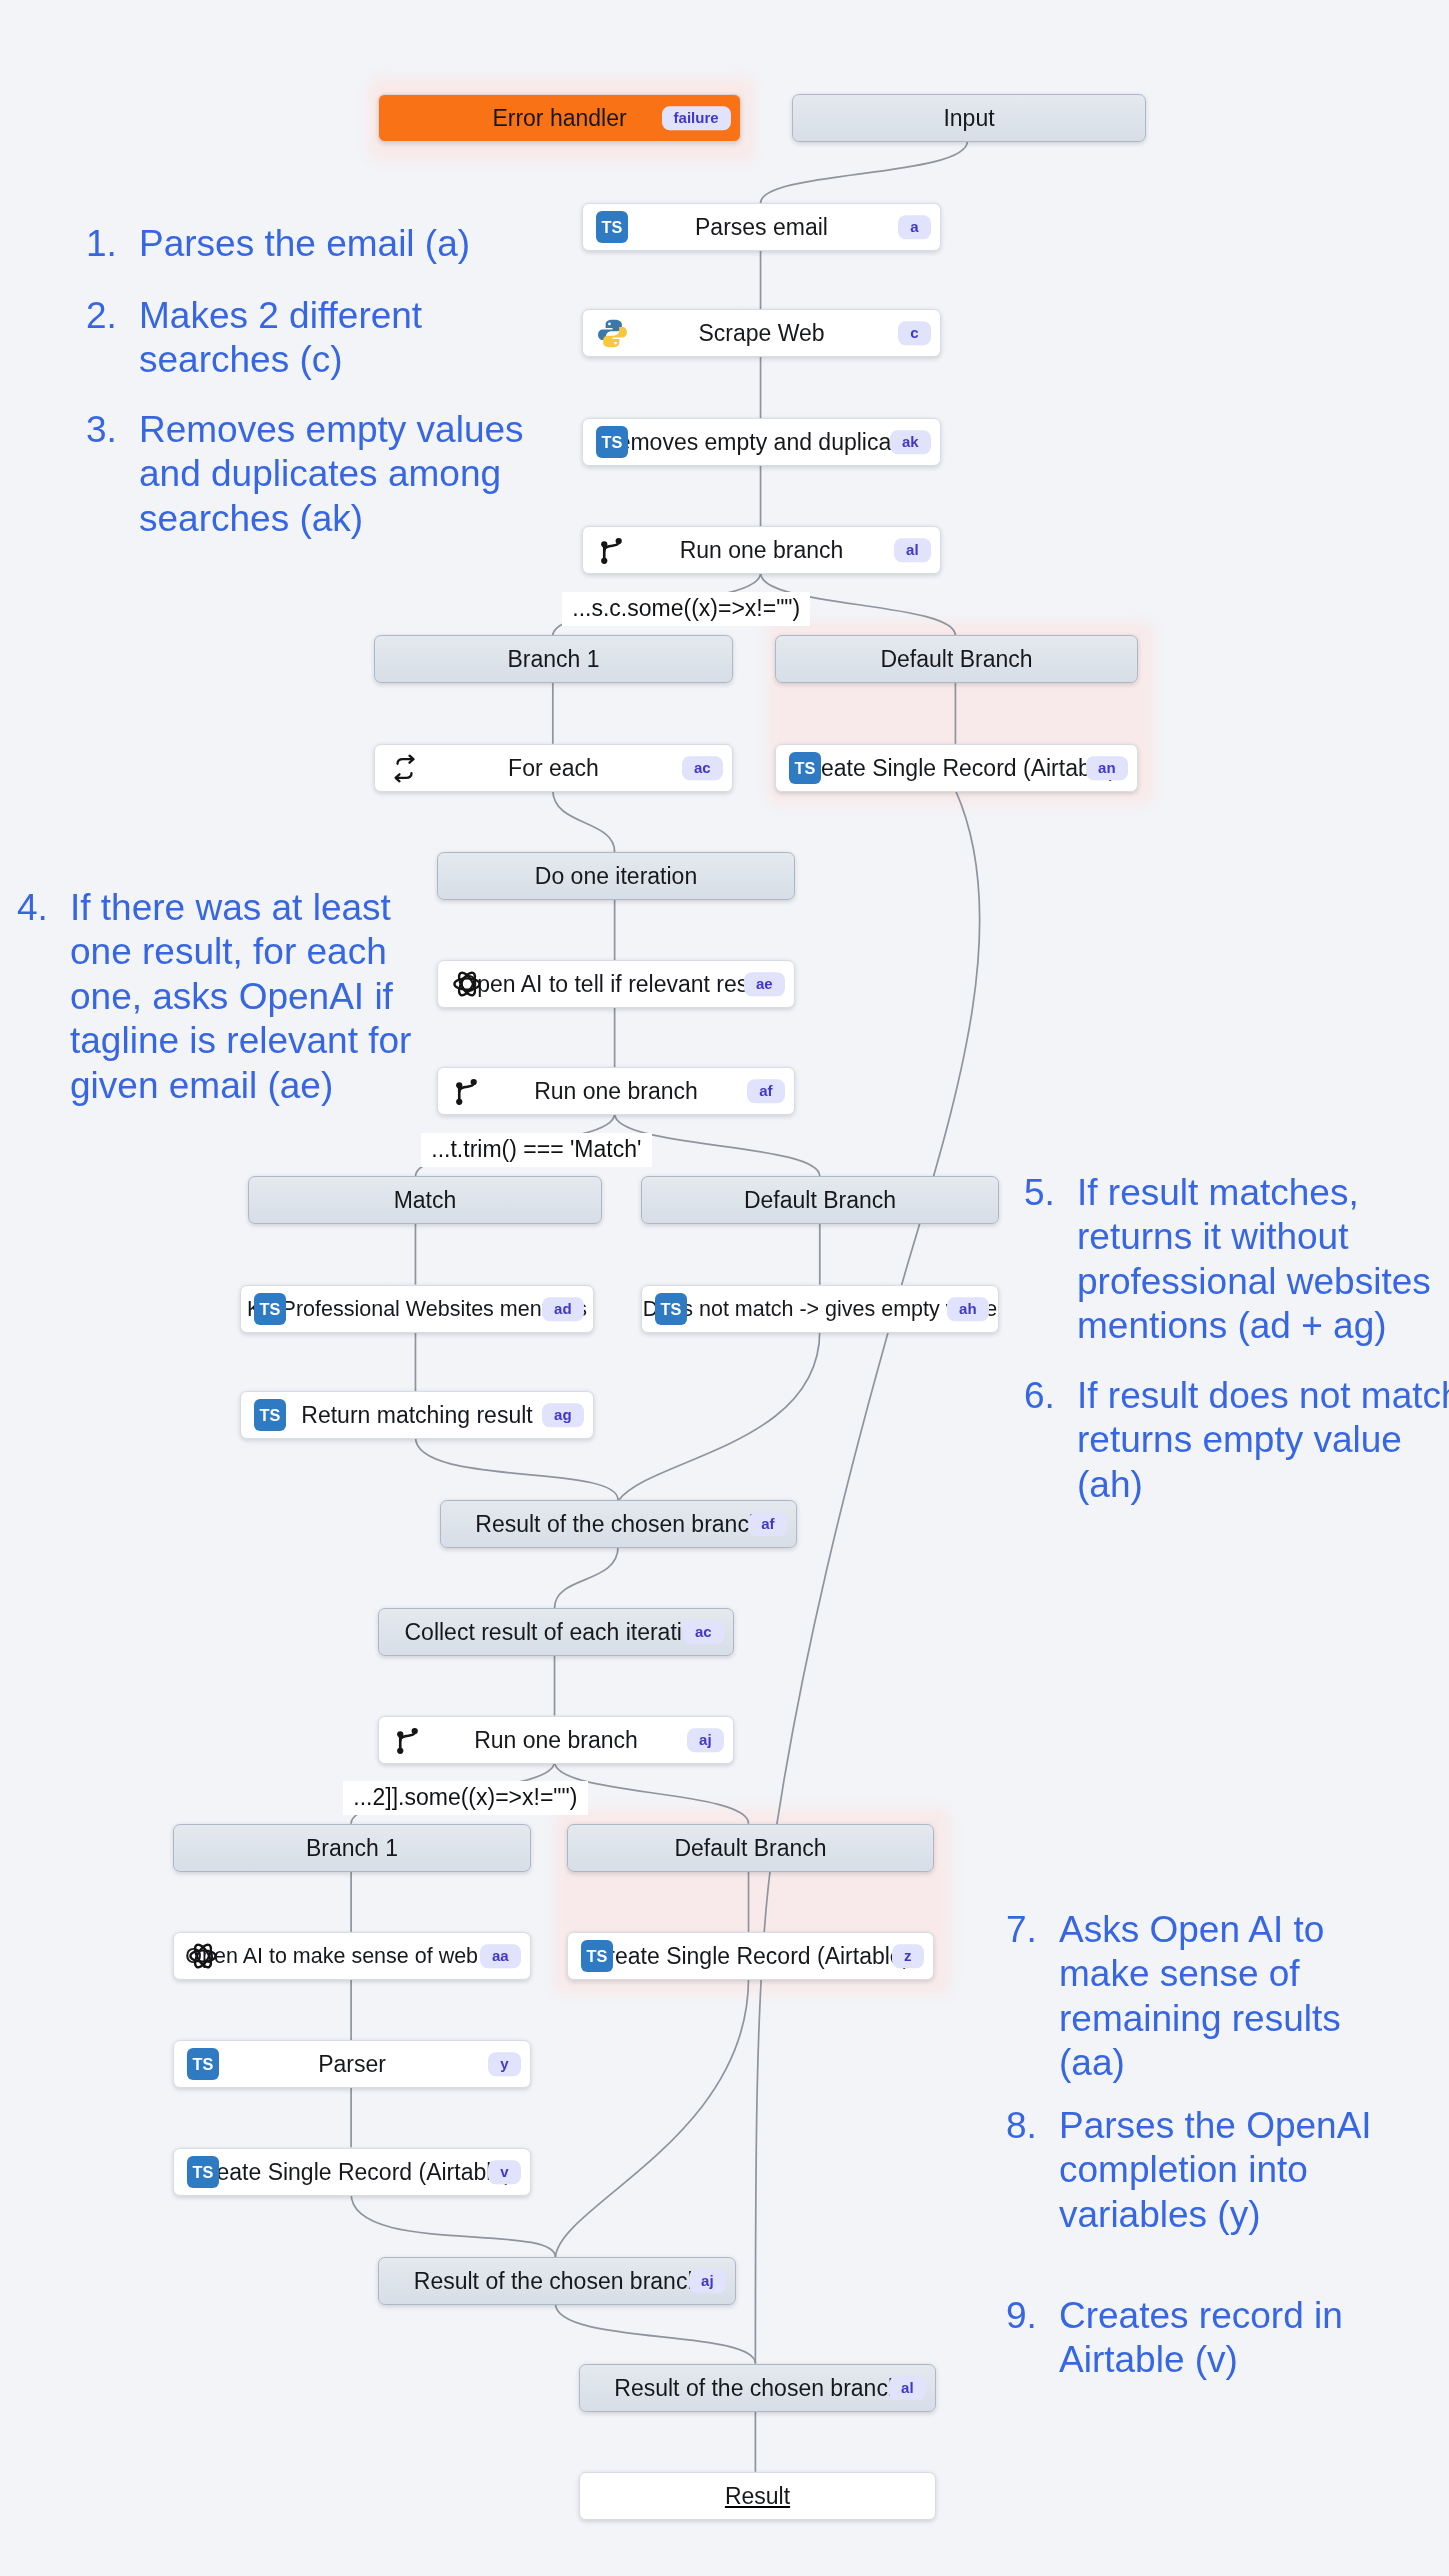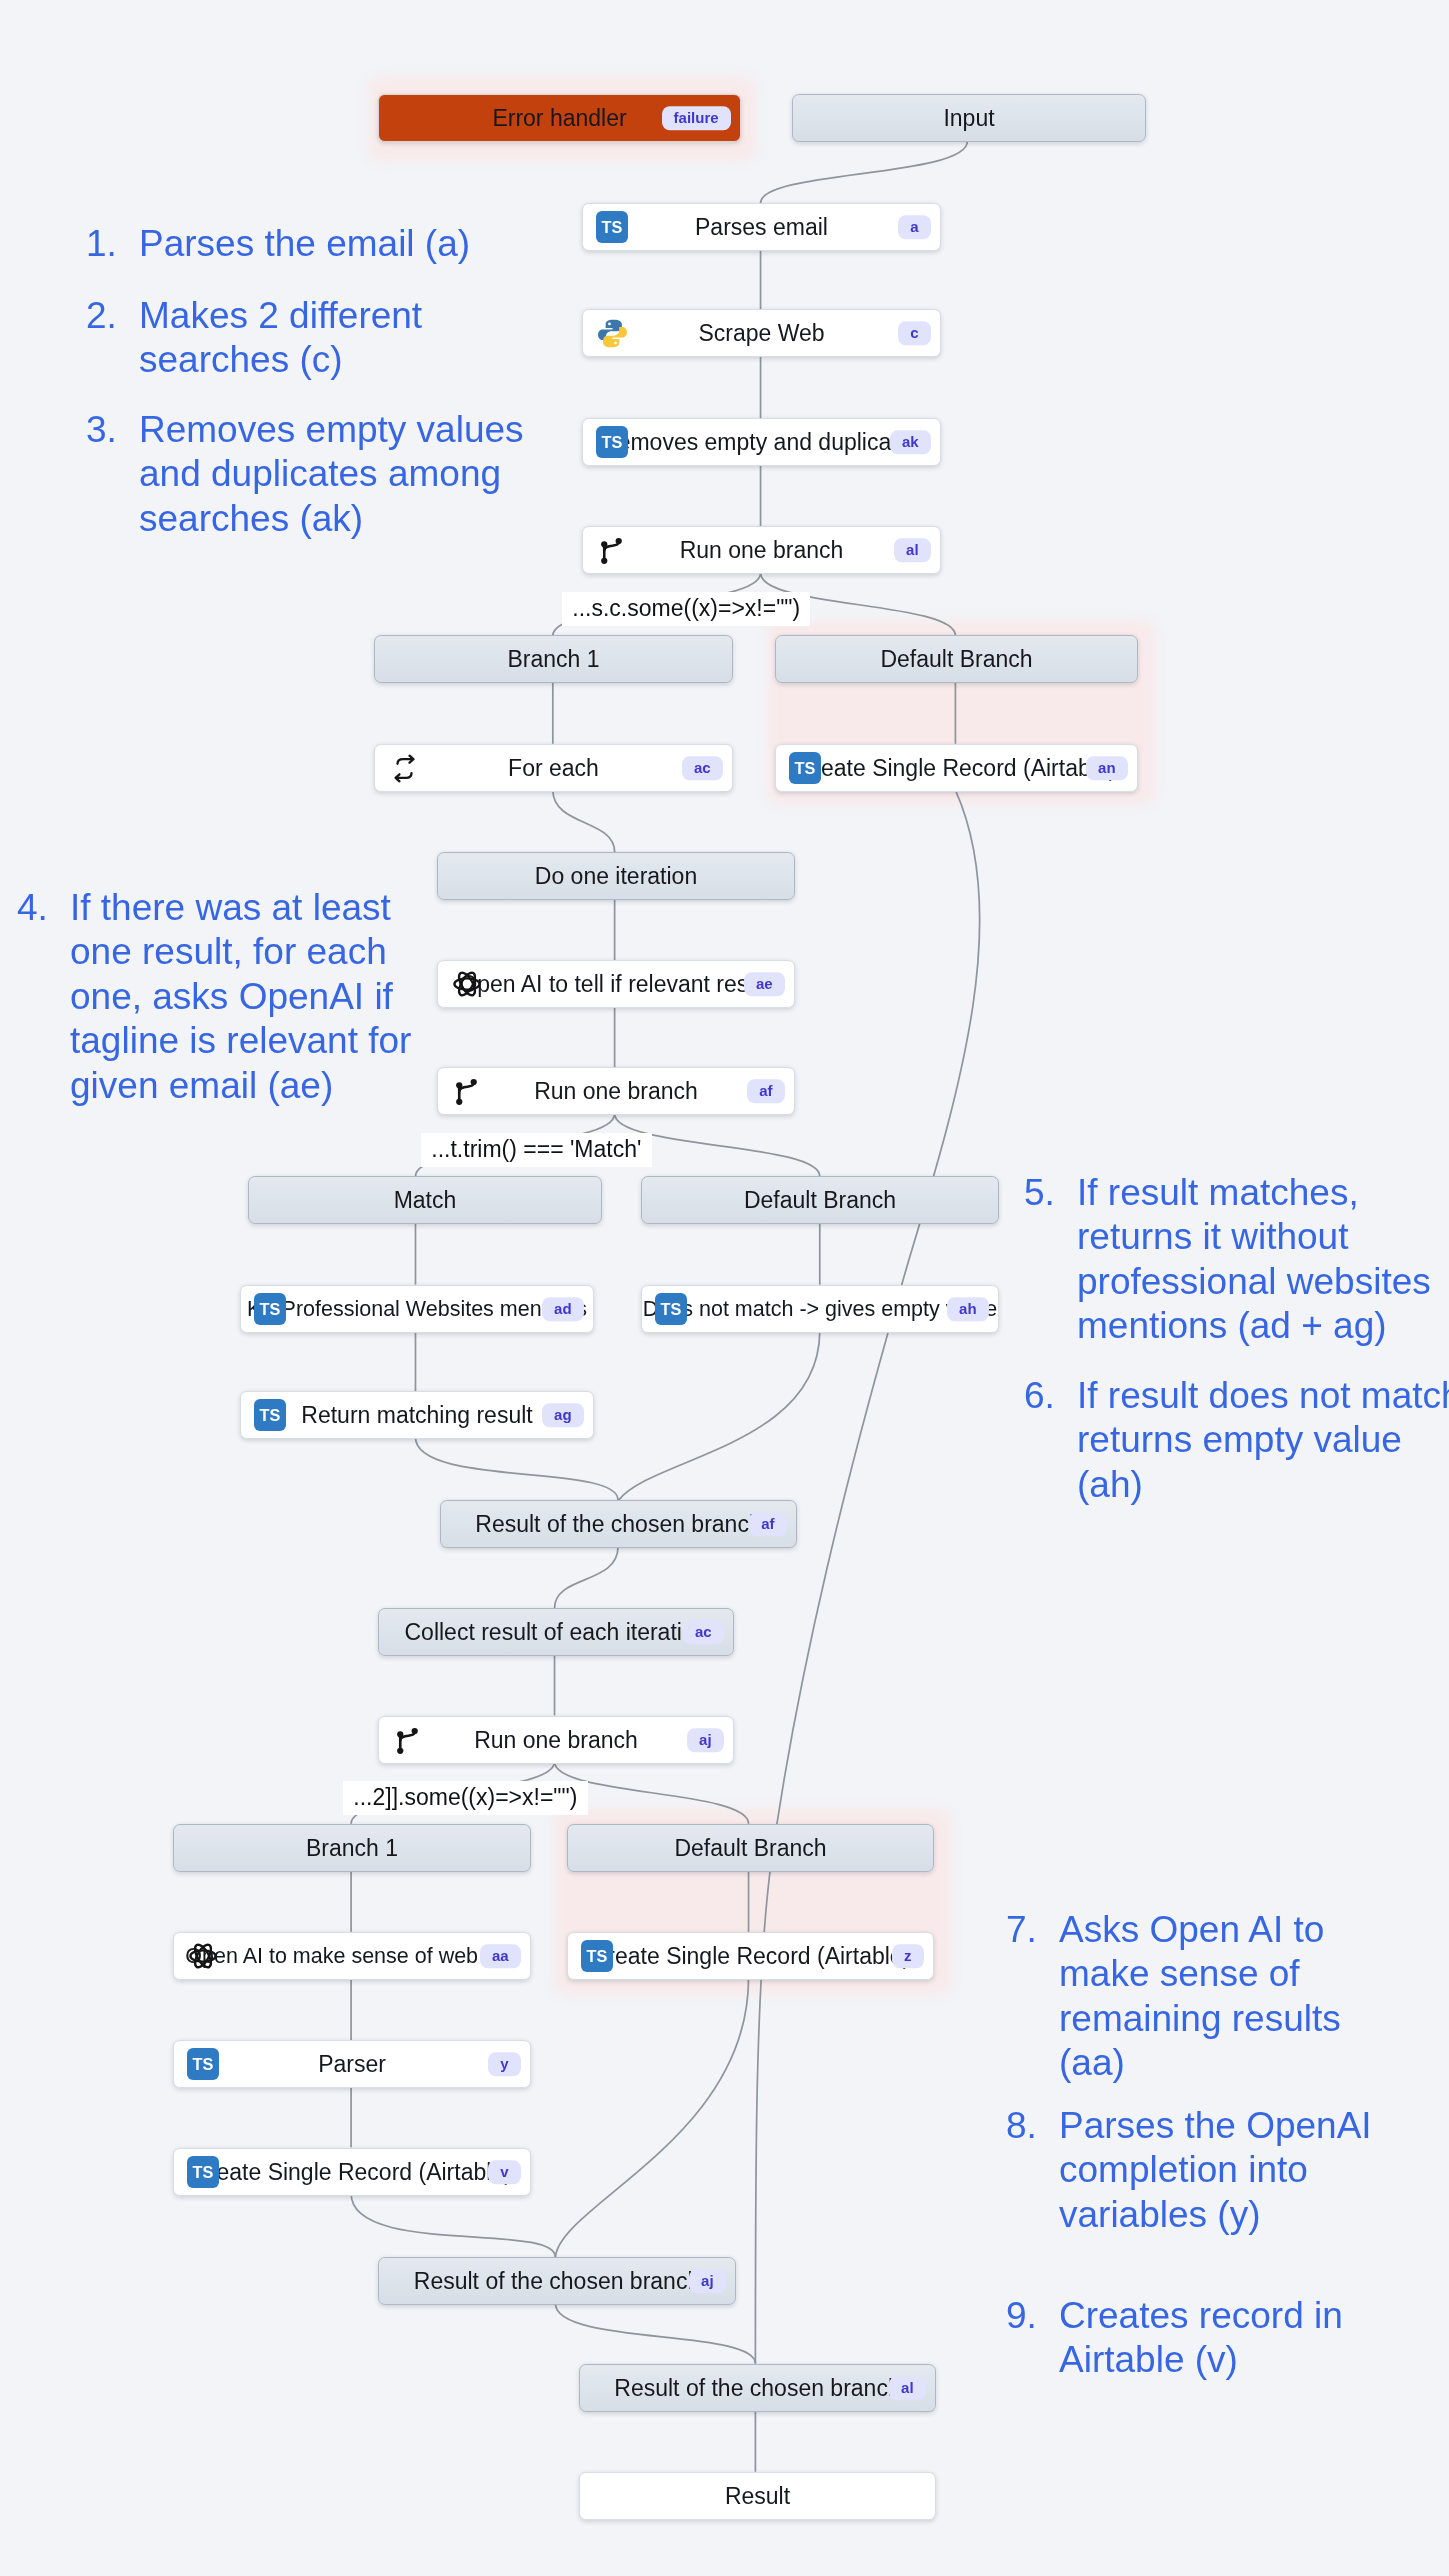--- a/index.html
+++ b/index.html
@@ -10,21 +10,21 @@
 
   
   #edges{position:absolute;left:0;top:0;z-index:2;}
   #edges path{stroke:#8e959d;stroke-width:2;fill:none;}
 
   
   .node{position:absolute;height:46px;background:#ffffff;border:1.7px solid #d8dde3;border-radius:6.9px;
         box-shadow:0 1.7px 4.3px rgba(30,41,59,.16);display:flex;align-items:center;justify-content:center;z-index:3;}
   .node .lbl{font-size:23px;color:#16181d;white-space:nowrap;text-align:center;}
   .node.hdr{background:linear-gradient(180deg,#e4e9ef 0%,#d7dee7 100%);border-color:#adb8c4;}
-  .node.err{background:#c2410c;border-color:#ddd3d3;}
+  .node.err{background:#f97316;border-color:#ddd3d3;}
 
   .ic{position:absolute;left:11px;top:50%;transform:translateY(-50%);width:36px;height:36px;
       display:flex;align-items:center;justify-content:center;}
   .tsbox{display:flex;align-items:center;justify-content:center;width:32px;height:32px;border-radius:6px;
          background:#2f7bc3;color:#ffffff;font-weight:700;font-size:16.3px;}
   .badge{position:absolute;right:9.4px;top:50%;transform:translateY(-50%);background:#e0e3fb;color:#4238c8;
          font-size:15px;font-weight:700;padding:4.3px 12px;border-radius:7.7px;line-height:1;white-space:nowrap;}
 
   
   .cond{position:absolute;background:#ffffff;color:#101216;font-size:23px;padding:3.4px 10.3px;white-space:nowrap;z-index:3;}
@@ -290,21 +290,21 @@
   <div class="node hdr" style="left:378px;top:2257px;width:356px;">
     <span class="lbl">Result of the chosen branch</span>
     <span class="badge">aj</span>
   </div>
 
   <div class="node hdr" style="left:579px;top:2364px;width:355px;">
     <span class="lbl">Result of the chosen branch</span>
     <span class="badge">al</span>
   </div>
 
-  <div class="node" style="left:579px;top:2472px;width:355px;">
+  <div class="node" style="left:579px;top:2472px;width:355px;text-decoration:underline;">
     <span class="lbl">Result</span>
   </div>
 
   <div class="ann" style="left:86px;top:222px;">
     <span class="num">1.</span>
     <span class="txt" style="width:550px;">Parses the email (a)</span>
   </div>
   <div class="ann" style="left:86px;top:294px;">
     <span class="num">2.</span>
     <span class="txt" style="width:361px;">Makes 2 different searches (c)</span>

